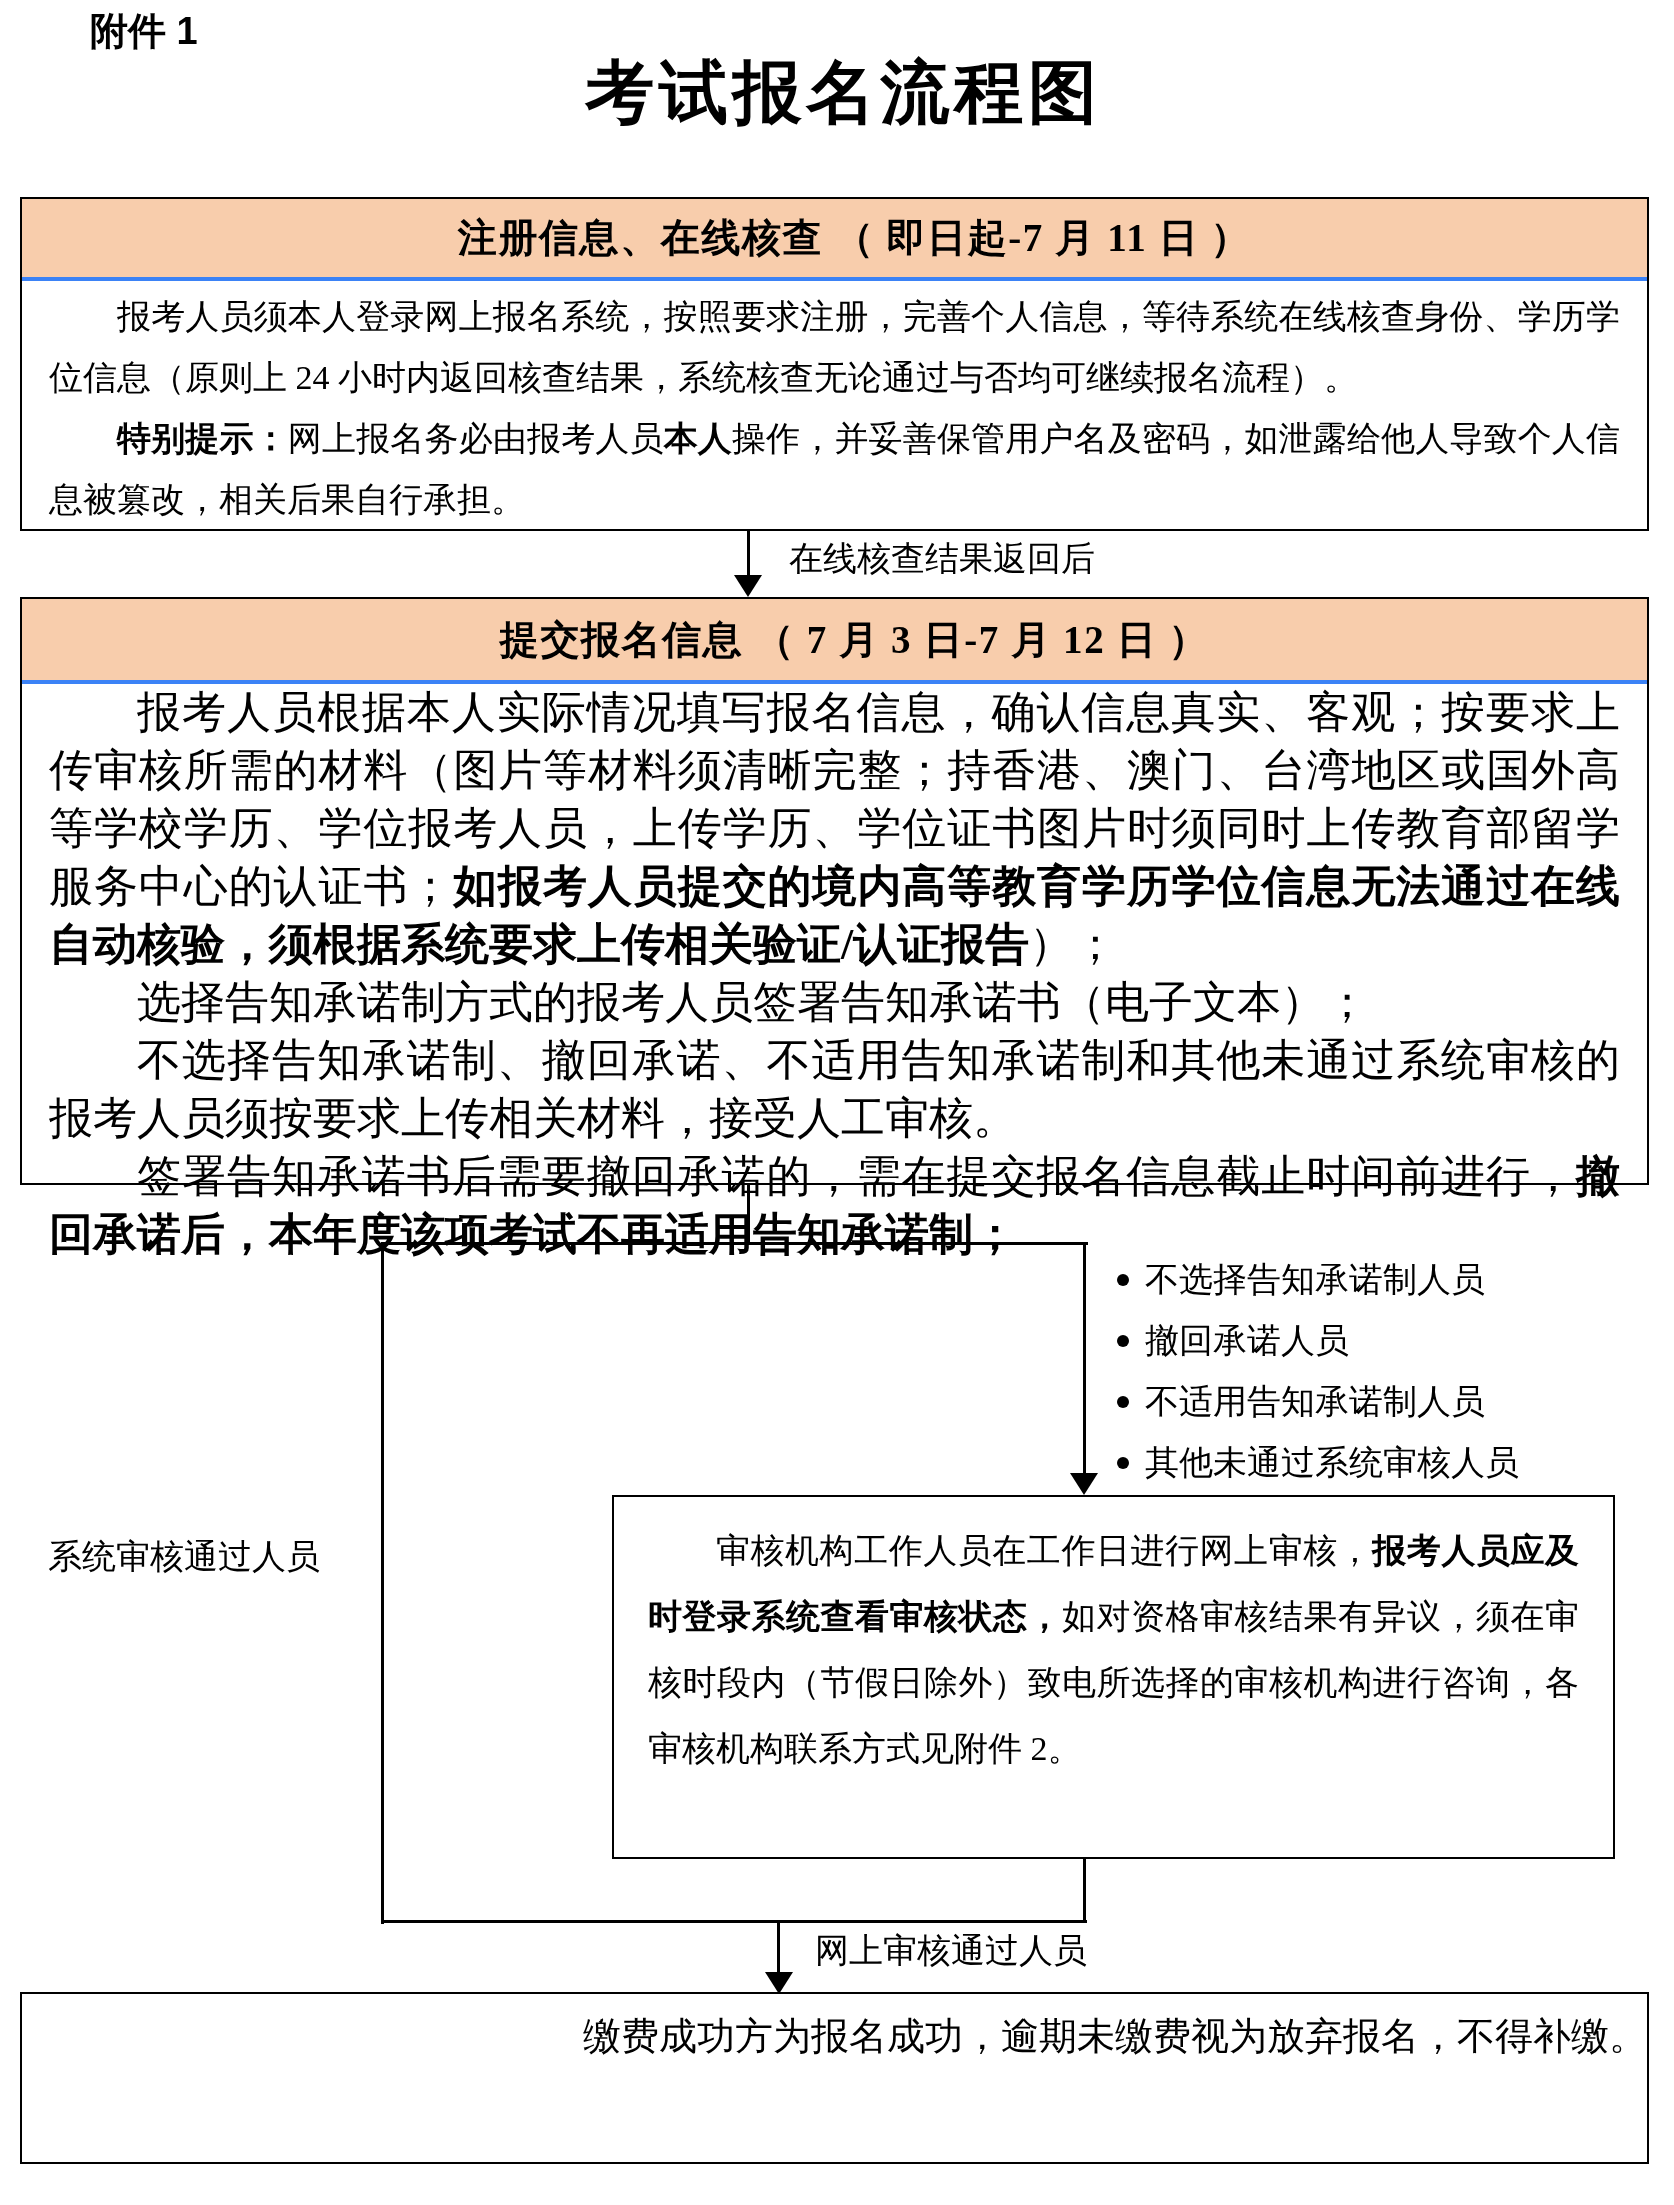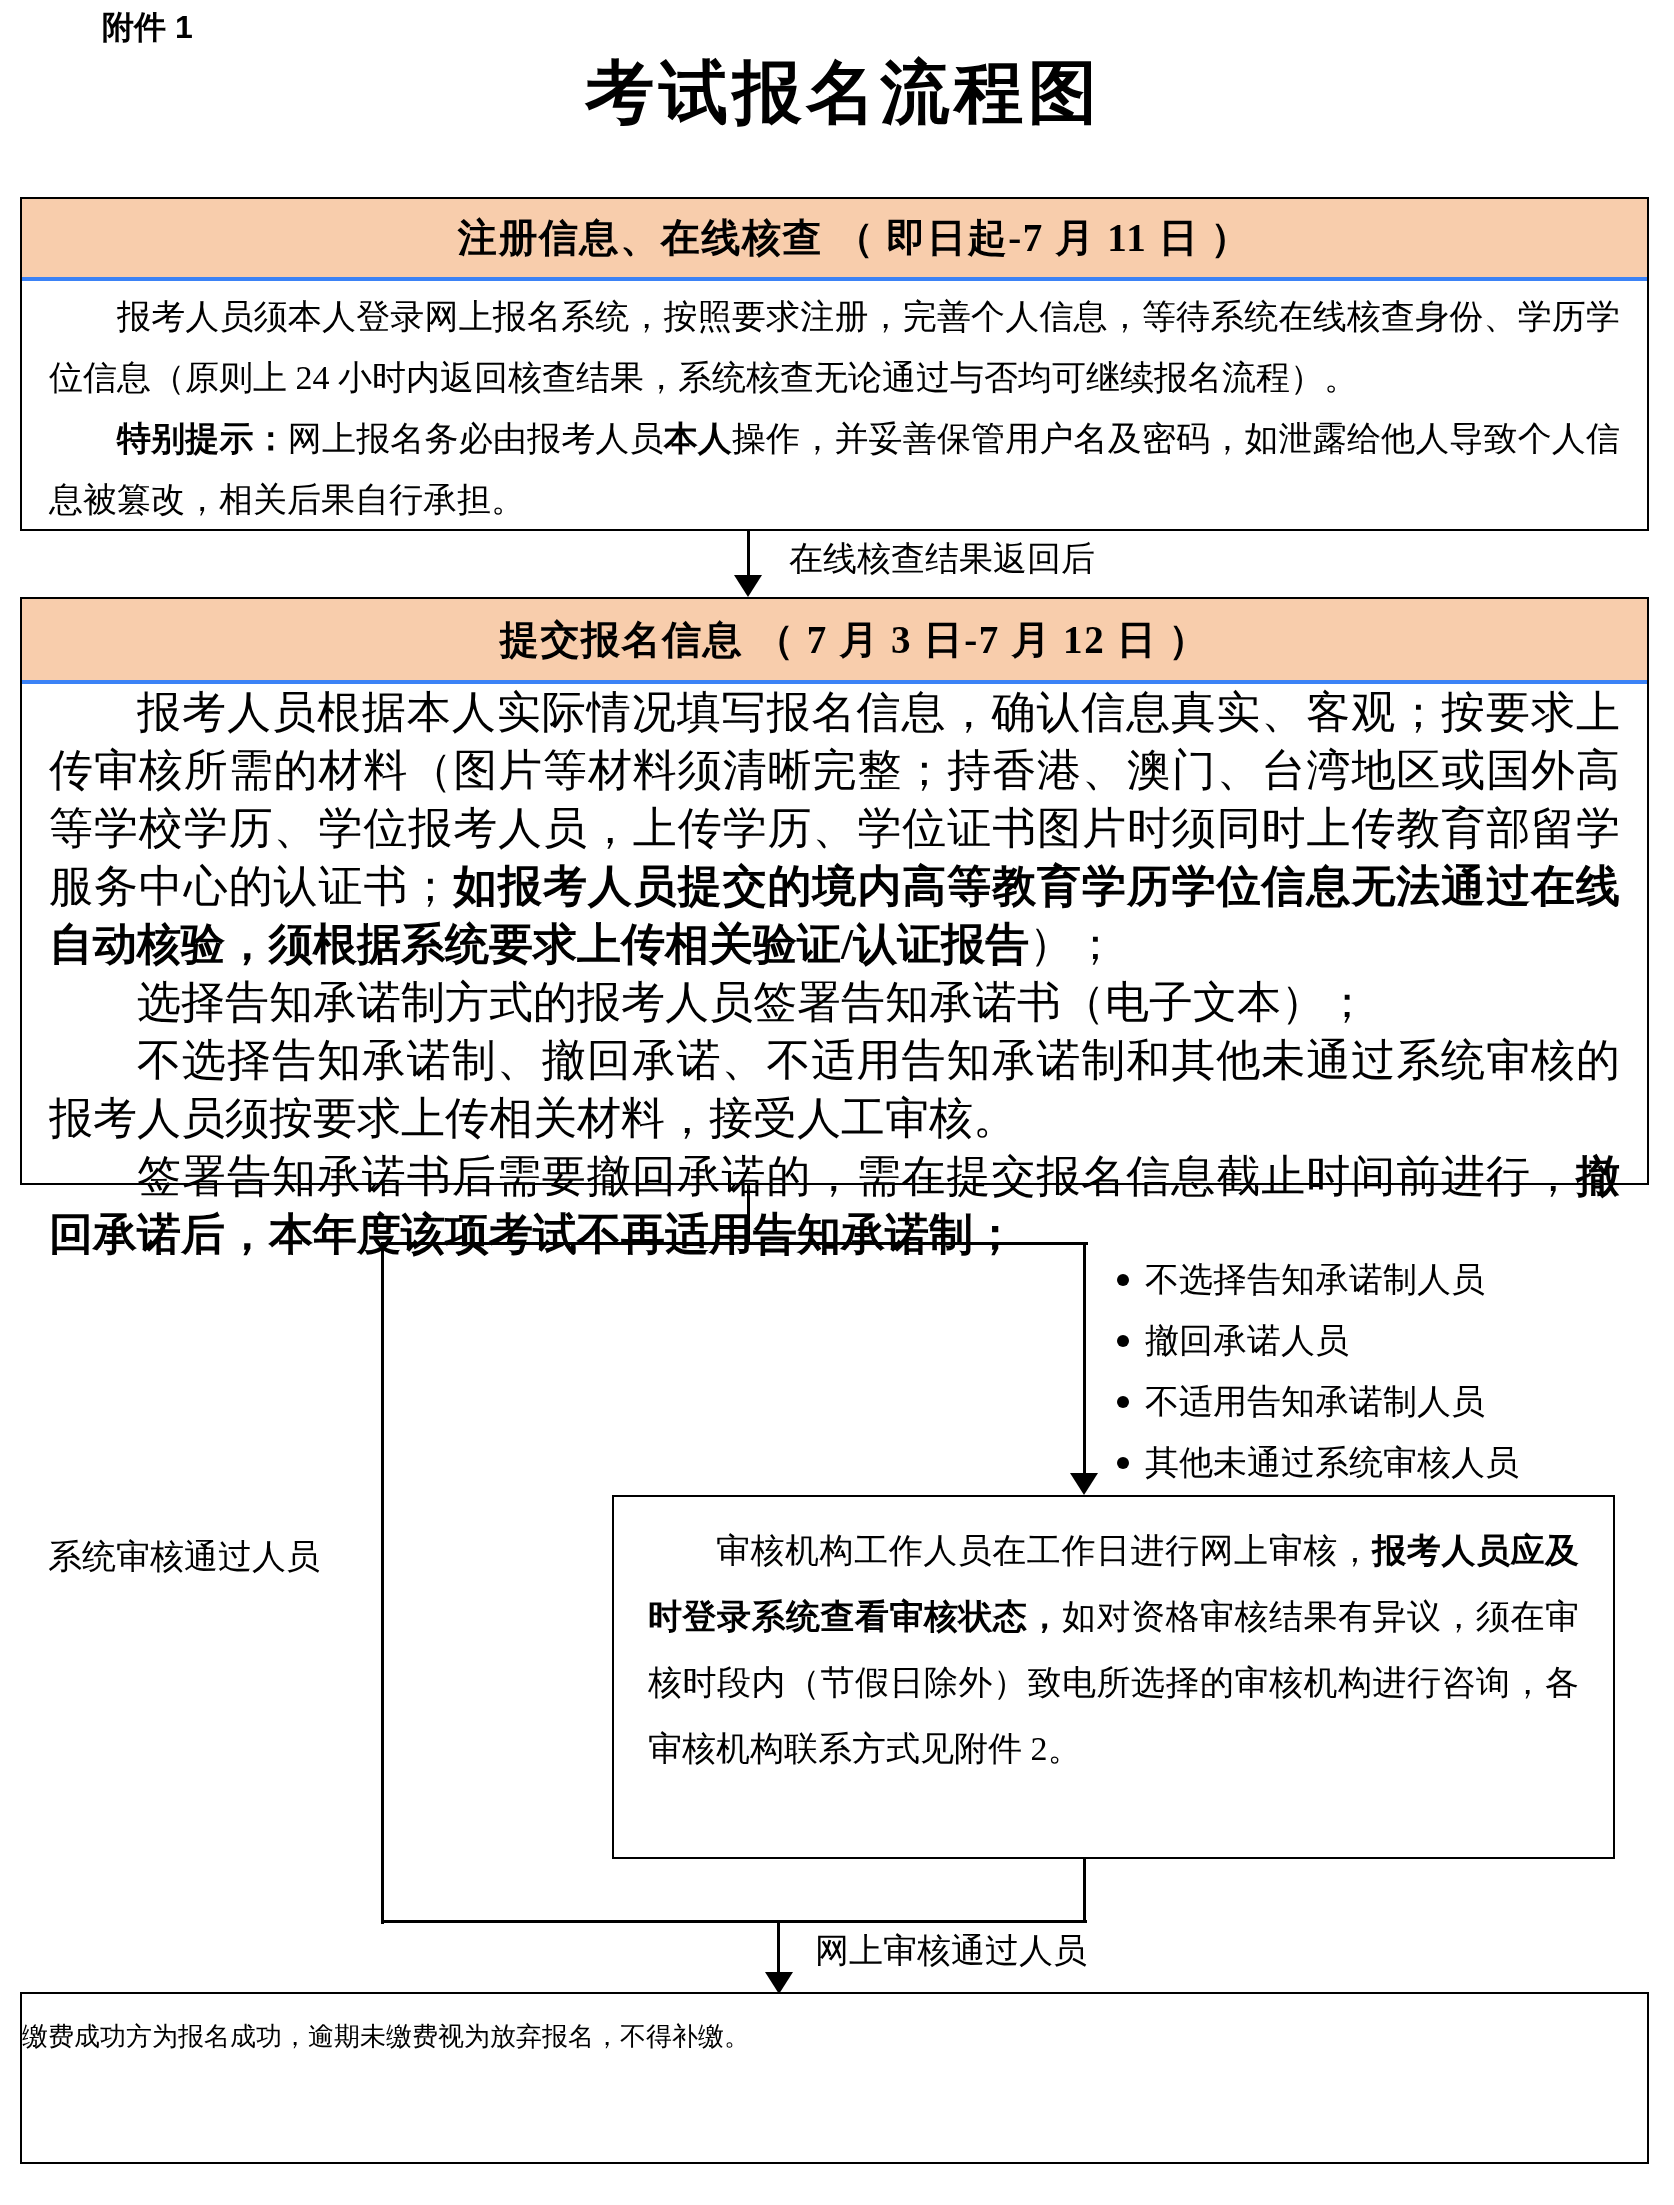--- a/index.html
+++ b/index.html
@@ -5,21 +5,21 @@
   html,body { margin:0; padding:0; }
   .page {
     position:relative; width:1674px; height:2205px;
     background:#ffffff; color:#000;
     font-family:"Liberation Serif", serif;
     overflow:hidden;
   }
   .attachment {
     position:absolute; left:90px; top:6.4px;
     font-family:"Liberation Sans", sans-serif;
-    font-size:32px; font-weight:bold;margin-left:12px;
+    font-size:38px; font-weight:bold;
   }
   .doc-title {
     position:absolute; left:0; right:0; top:47px;
     text-align:center; font-size:69px; font-weight:bold; letter-spacing:4.8px;margin-left:13px;
   }
   .fbox { position:absolute; border:2.4px solid #000; background:#fff; box-sizing:border-box; }
   .fbox .hd {
     background:#F8CDAC; border-bottom:4px solid #3b82f6;
     display:flex; align-items:center; justify-content:center;
     font-weight:bold; font-size:39px; letter-spacing:1.6px;
@@ -38,21 +38,21 @@
   .box2 { left:20px; top:597px; width:1629px; height:588px; }
   .box2 .hd { height:85px; }
   .box2 .bd { padding:0 27px 0; font-size:44px; line-height:58px; }
 
   .box3 { left:612px; top:1495px; width:1003px; height:364px; }
   .box3 .hd { height:89px; font-size:37px; }
   .box3 .bd { padding:21px 34px 0; font-size:34px; line-height:66px; }
 
   .box4 { left:20px; top:1992px; width:1629px; height:172px; }
   .box4 .hd { height:84px; }
-  .box4 .bd { height:84px; display:flex; align-items:center; justify-content:flex-start; font-size:26px; }
+  .box4 .bd { height:84px; display:flex; align-items:center; justify-content:flex-end; font-size:38px; }
 
   
   .vline, .hline { position:absolute; background:#000; }
   .v1 { left:747px; top:531px; width:3.2px; height:45px; }
   .ah1 { position:absolute; left:734px; top:575px; width:0; height:0;
          border-left:14.5px solid transparent; border-right:14.5px solid transparent; border-top:22.5px solid #000; }
   .v2 { left:747px; top:1185px; width:3.2px; height:60px; }
   .hsplit { left:381px; top:1242px; width:707px; height:3.2px; }
   .vleft { left:381px; top:1242px; width:3.2px; height:682px; }
   .vright { left:1083px; top:1242px; width:3.2px; height:232px; }

